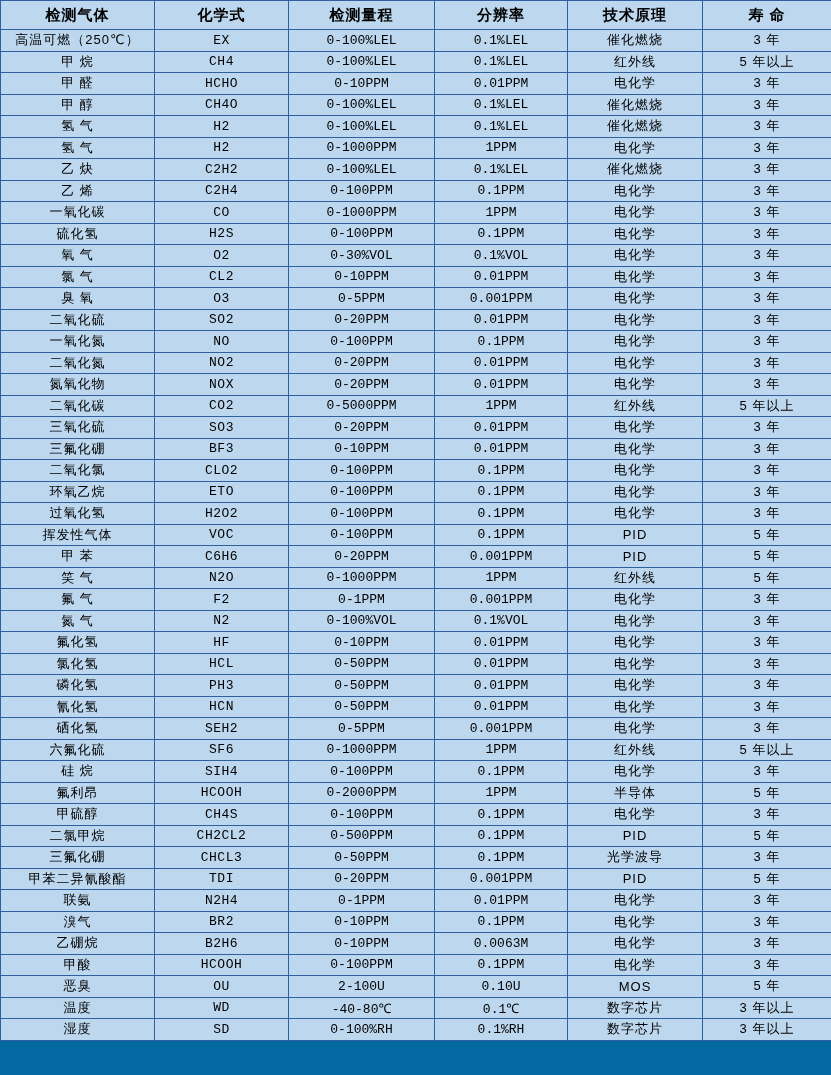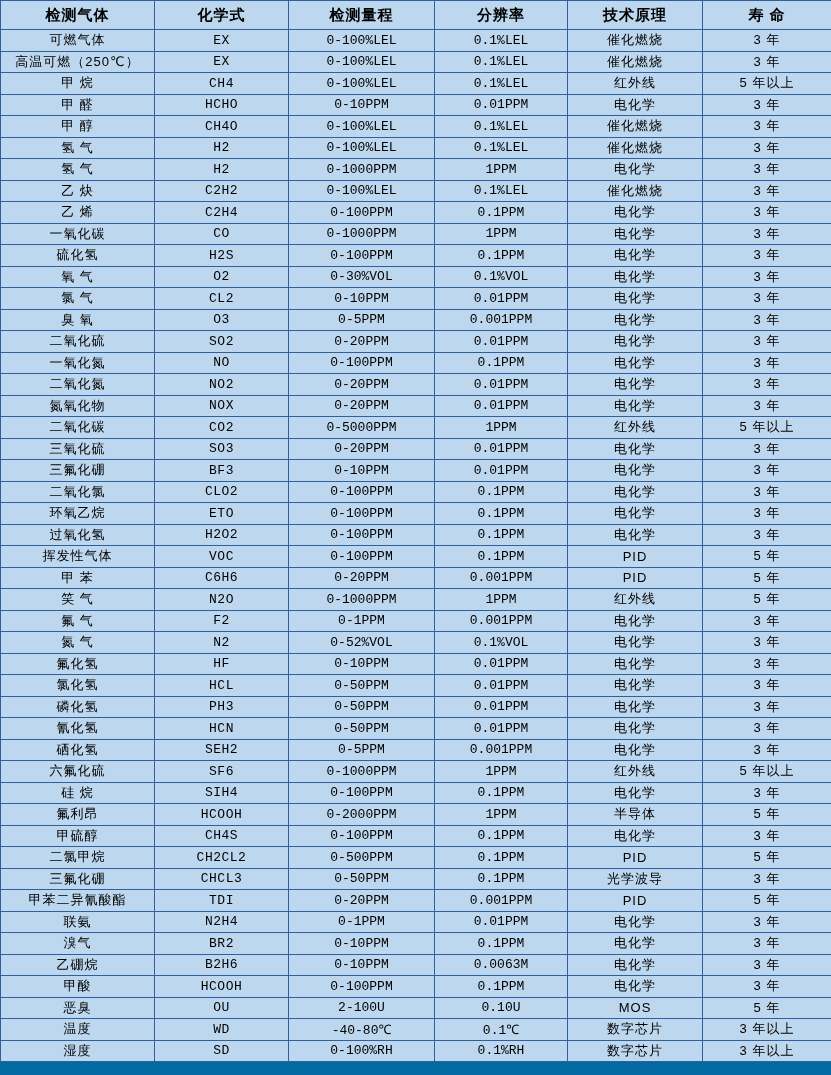--- a/index.html
+++ b/index.html
@@ -77,28 +77,20 @@
         <th>检测气体</th>
         <th>化学式</th>
         <th>检测量程</th>
         <th>分辨率</th>
         <th>技术原理</th>
         <th>寿 命</th>
       </tr>
     </thead>
     <tbody id="table-body">
         <tr>
-          <td class="c-name">可燃气体</td>
-          <td class="c-form">EX</td>
-          <td class="c-range">0-100%LEL</td>
-          <td class="c-res">0.1%LEL</td>
-          <td class="c-prin">催化燃烧</td>
-          <td class="c-life">3 年</td>
-        </tr>
-        <tr>
           <td class="c-name">高温可燃（250℃）</td>
           <td class="c-form">EX</td>
           <td class="c-range">0-100%LEL</td>
           <td class="c-res">0.1%LEL</td>
           <td class="c-prin">催化燃烧</td>
           <td class="c-life">3 年</td>
         </tr>
         <tr>
           <td class="c-name">甲 烷</td>
           <td class="c-form">CH4</td>
@@ -303,21 +295,21 @@
           <td class="c-name">氟 气</td>
           <td class="c-form">F2</td>
           <td class="c-range">0-1PPM</td>
           <td class="c-res">0.001PPM</td>
           <td class="c-prin">电化学</td>
           <td class="c-life">3 年</td>
         </tr>
         <tr>
           <td class="c-name">氮 气</td>
           <td class="c-form">N2</td>
-          <td class="c-range">0-52%VOL</td>
+          <td class="c-range">0-100%VOL</td>
           <td class="c-res">0.1%VOL</td>
           <td class="c-prin">电化学</td>
           <td class="c-life">3 年</td>
         </tr>
         <tr>
           <td class="c-name">氟化氢</td>
           <td class="c-form">HF</td>
           <td class="c-range">0-10PPM</td>
           <td class="c-res">0.01PPM</td>
           <td class="c-prin">电化学</td>

